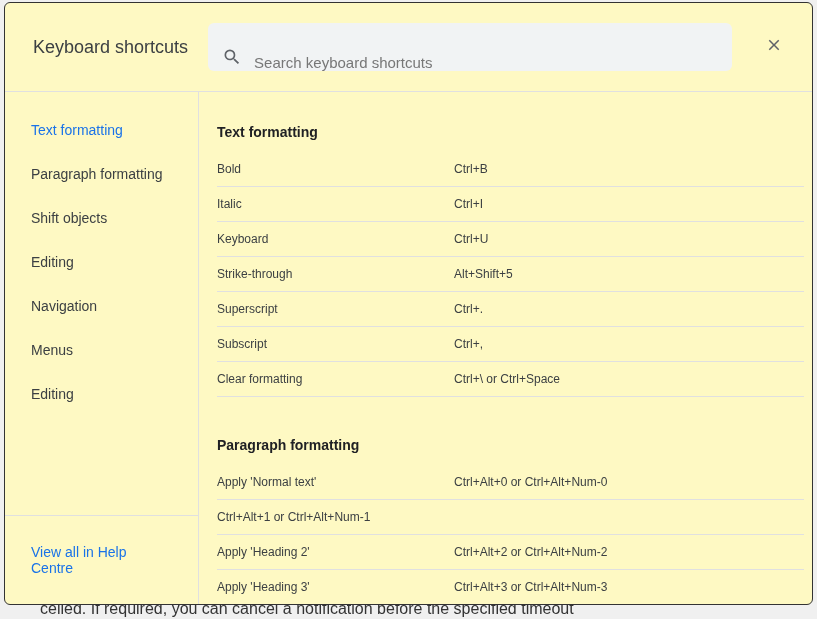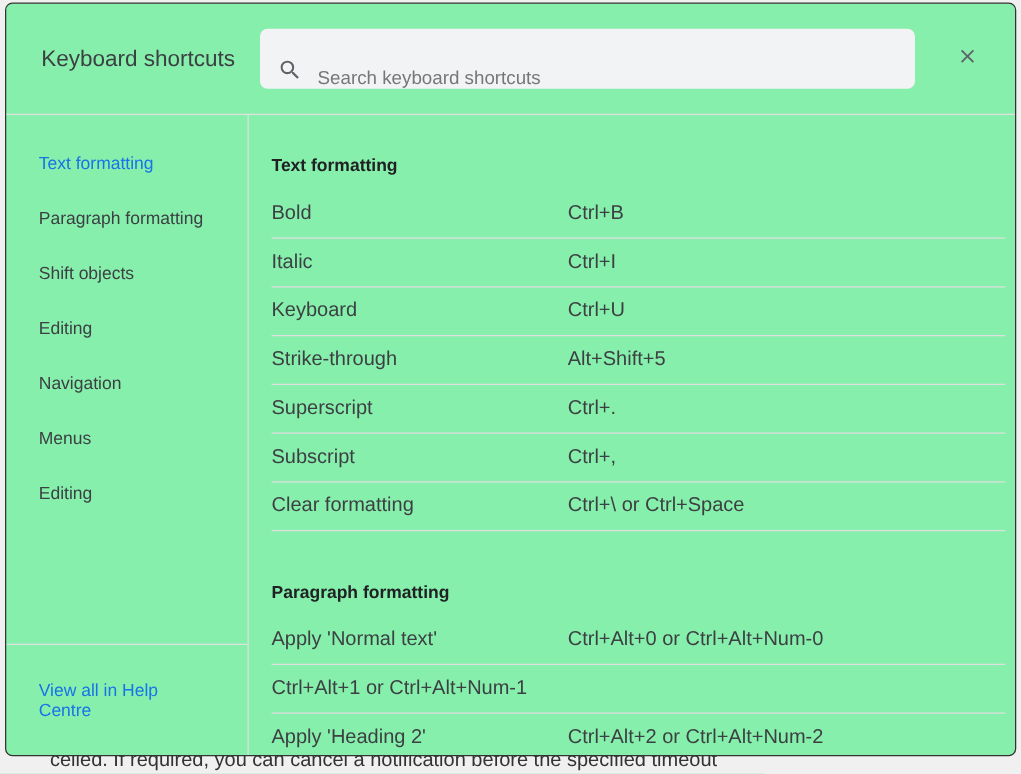--- a/index.html
+++ b/index.html
@@ -14,21 +14,21 @@
       height: 619px;
       position: relative;
       overflow: hidden;
     }
     .dialog {
       position: absolute;
       top: 2px;
       left: 4px;
       right: 4px;
       bottom: 14px;
-      background: #86efac;
+      background: #fef9c3;
       border: 1px solid #333;
       border-radius: 6px;
       display: flex;
       flex-direction: column;
       overflow: hidden;
     }
     .header {
       display: flex;
       align-items: center;
       padding: 20px 24px 20px 28px;
@@ -132,21 +132,21 @@
     .section-title {
       font-size: 14px;
       font-weight: bold;
       color: #202124;
       padding: 16px 0 12px 0;
     }
     .row {
       display: flex;
       border-bottom: 1px solid #e0e0e0;
       padding: 10px 0;
-      font-size: 16px;
+      font-size: 12px;
       color: #3c4043;
     }
     .row-label {
       width: 237px;
       flex-shrink: 0;
     }
     .row-shortcut {
       flex: 1;
     }
     .background-text {

